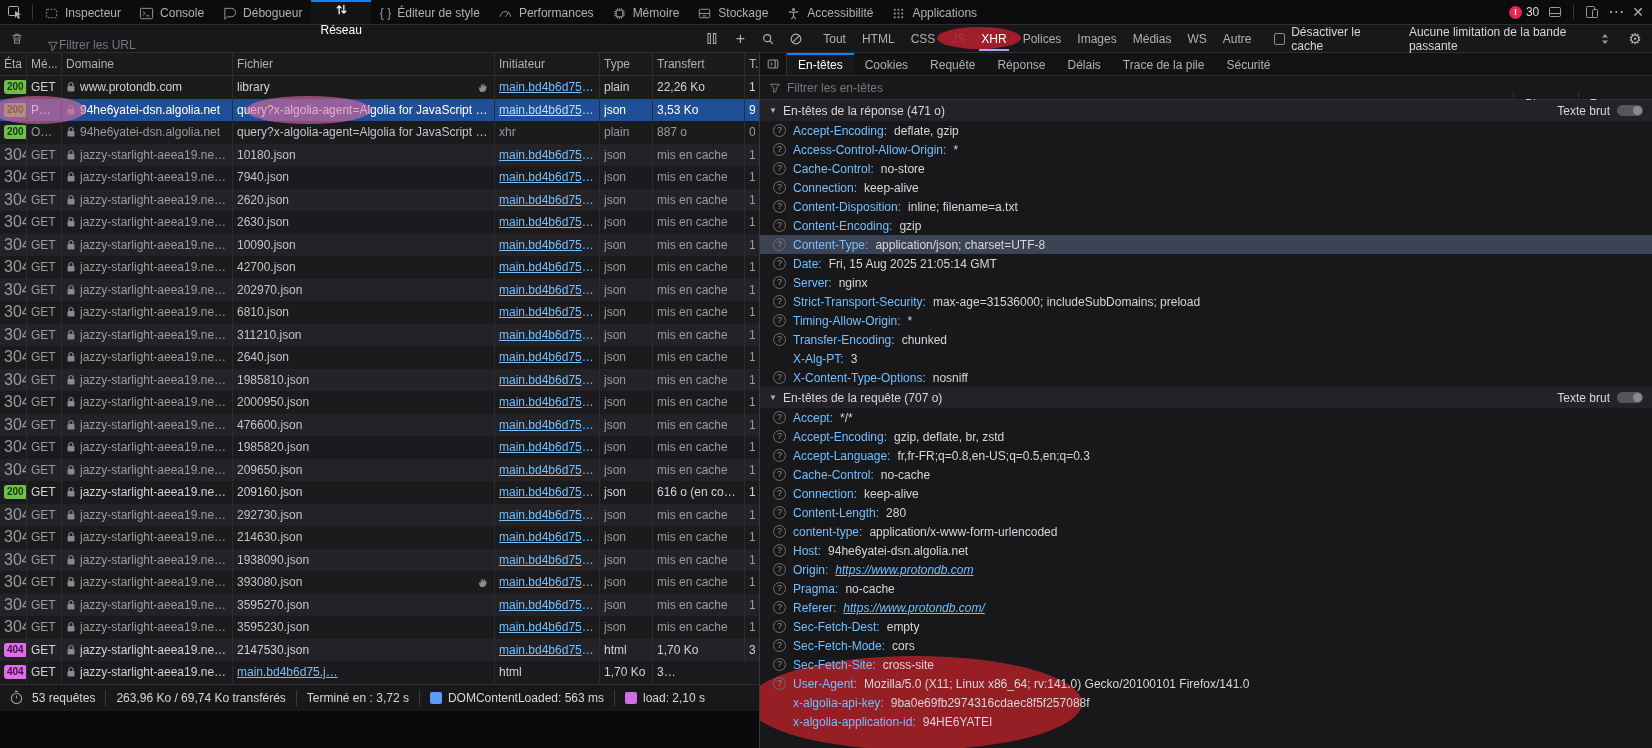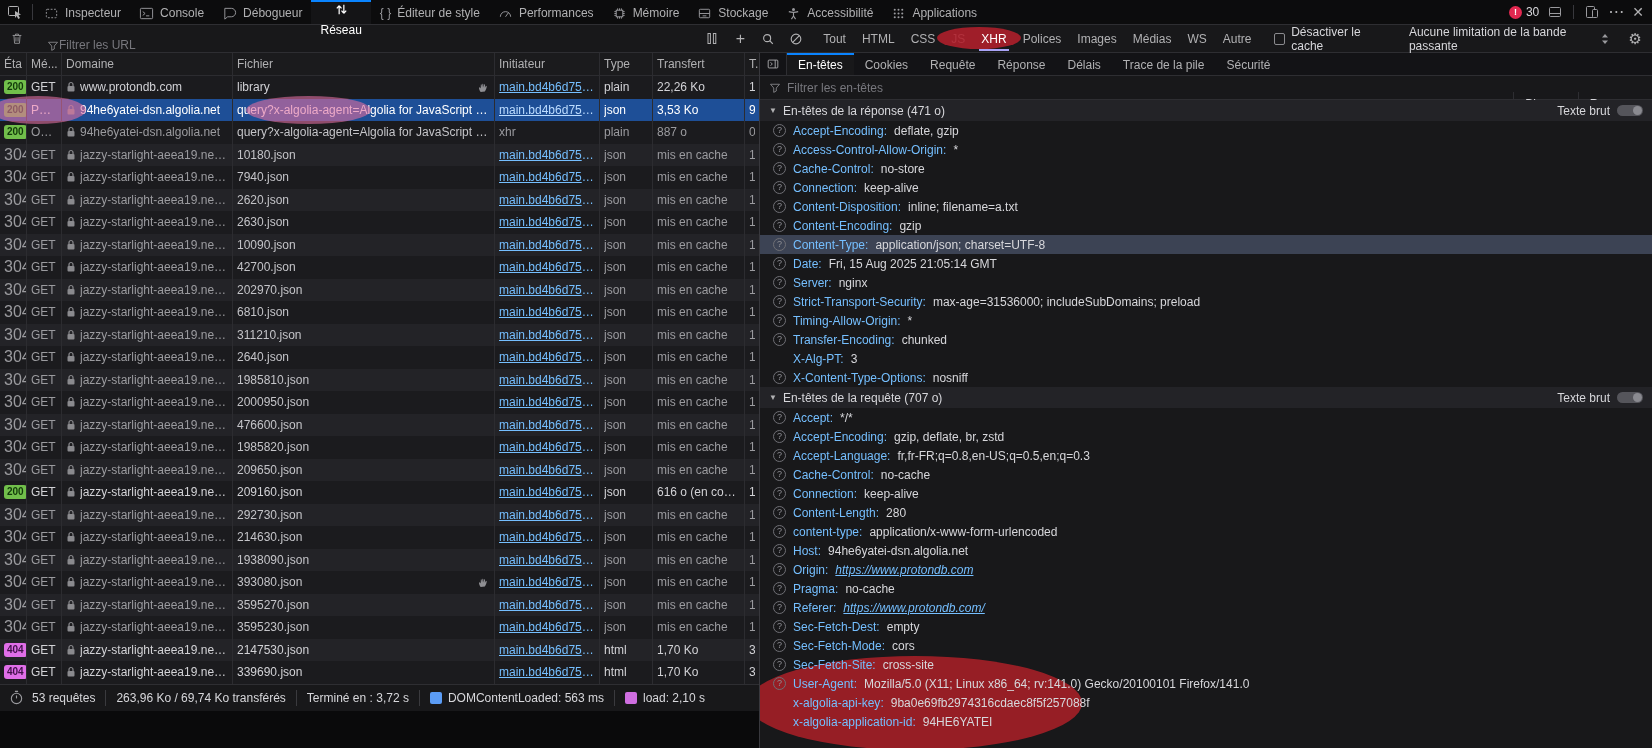--- a/index.html
+++ b/index.html
@@ -1219,24 +1219,20 @@
             </div>
           <div class="c">
             <span class="lock ico">
                 <svg width="10" height="12" viewBox="0 0 10 12">
                   <rect x="1.5" y="5" width="7" height="5.5" rx="1" fill="currentColor"></rect>
                   <path d="M3 5V3.5a2 2 0 0 1 4 0V5" fill="none" stroke="currentColor" stroke-width="1.2"></path>
                 </svg>
               </span>
             <span class="txt">jazzy-starlight-aeea19.netli…</span>
           </div>
-          <div class="c file">
-            <span class="txt">339690.json</span>
-
-          </div>
           <div class="c">
               <span class="initlink link">main.bd4b6d75.j…</span>
             </div>
           <div class="c">
               <span class="txt">html</span>
             </div>
           <div class="c">
               <span class="txt">1,70 Ko</span>
             </div>
           <div class="c" style="border-right:none;">

